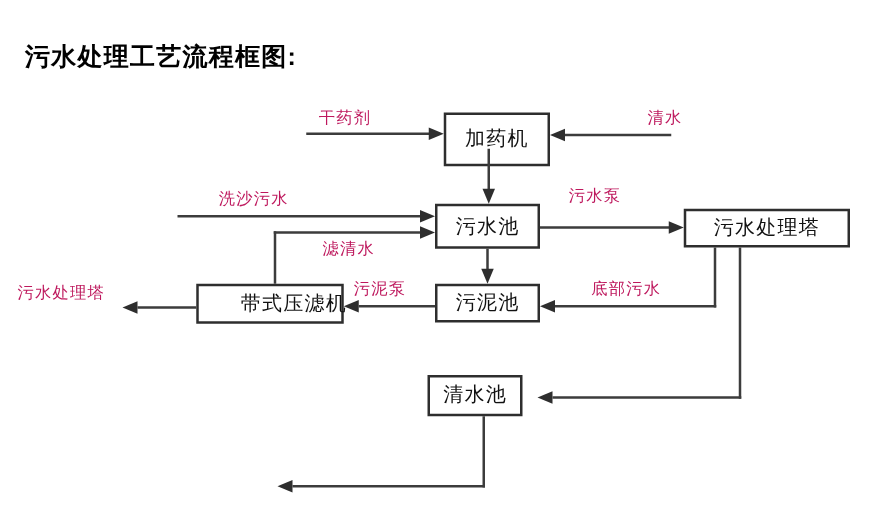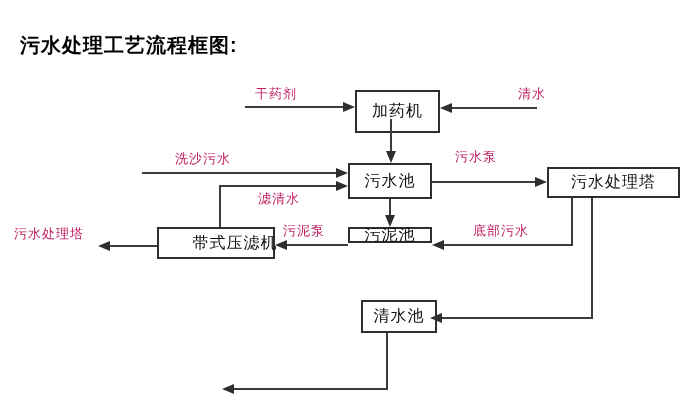--- a/index.html
+++ b/index.html
@@ -45,23 +45,23 @@
   }
   .arr { position:absolute; width:0; height:0; }
   .arr.right { border-top:5px solid transparent; border-bottom:5px solid transparent; border-left:12px solid #2e2e2e; }
   .arr.left  { border-top:5px solid transparent; border-bottom:5px solid transparent; border-right:12px solid #2e2e2e; }
   .arr.down  { border-left:5px solid transparent; border-right:5px solid transparent; border-top:12px solid #2e2e2e; }
 
   
   #n-dosing   { left:355px; top:90px;  width:85px;  height:43px; }
   #n-sewage   { left:348px; top:163px; width:84px;  height:36px; }
   #n-tower    { left:547px; top:167px; width:133px; height:31px; }
-  #n-sludge   { left:348px; top:227px; width:84px;  height:16px; }
+  #n-sludge   { left:348px; top:227px; width:84px;  height:31px; }
   #n-belt     { left:157px; top:227px; width:118px; height:32px;padding-left:38px; }
-  #n-clean    { left:361px; top:300px; width:76px;  height:33px;align-items:center; }
+  #n-clean    { left:342px; top:300px; width:76px;  height:33px;align-items:center; }
 </style>
 </head>
 <body>
 
 <div class="canvas">
 
   <div class="title">污水处理工艺流程框图:</div>
 
   <div class="node" id="n-dosing">
     <span>加药机</span>

